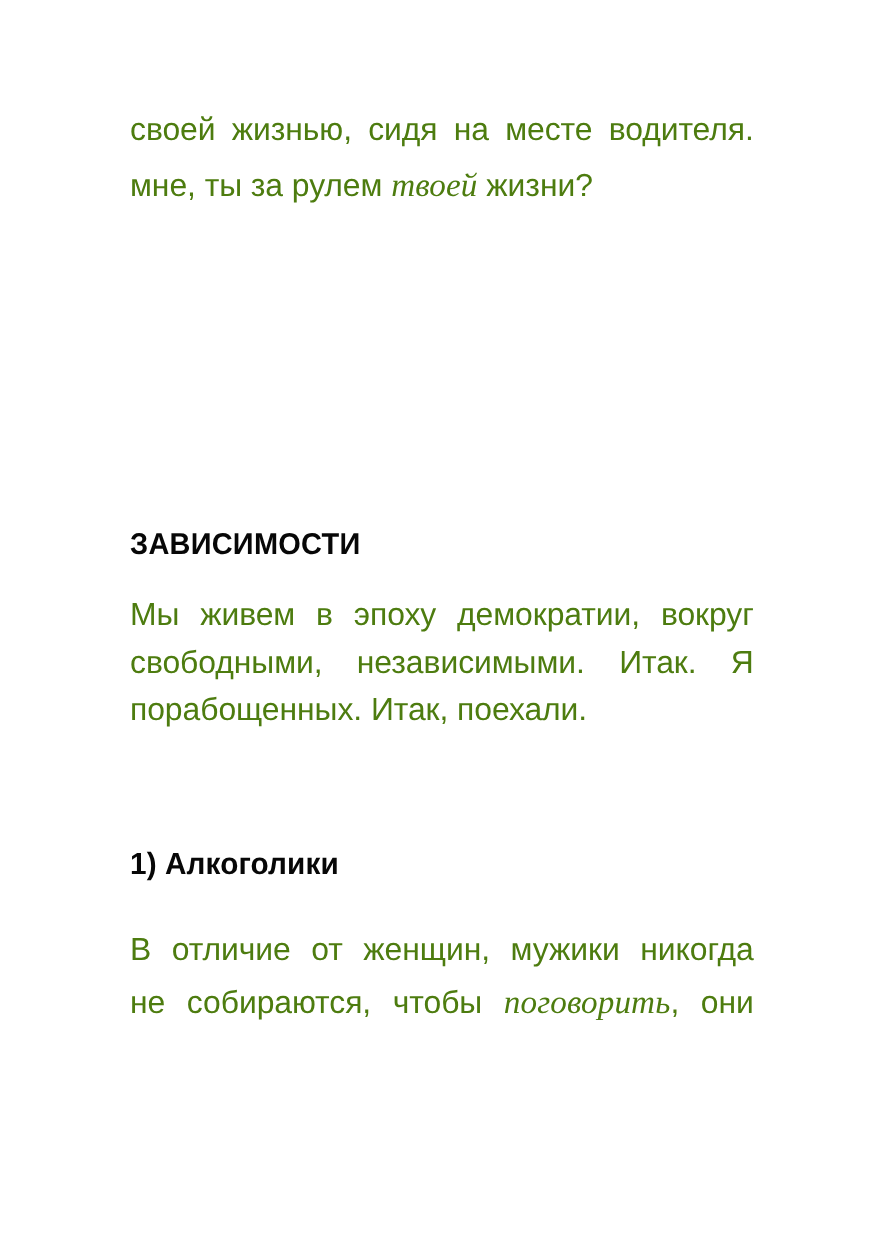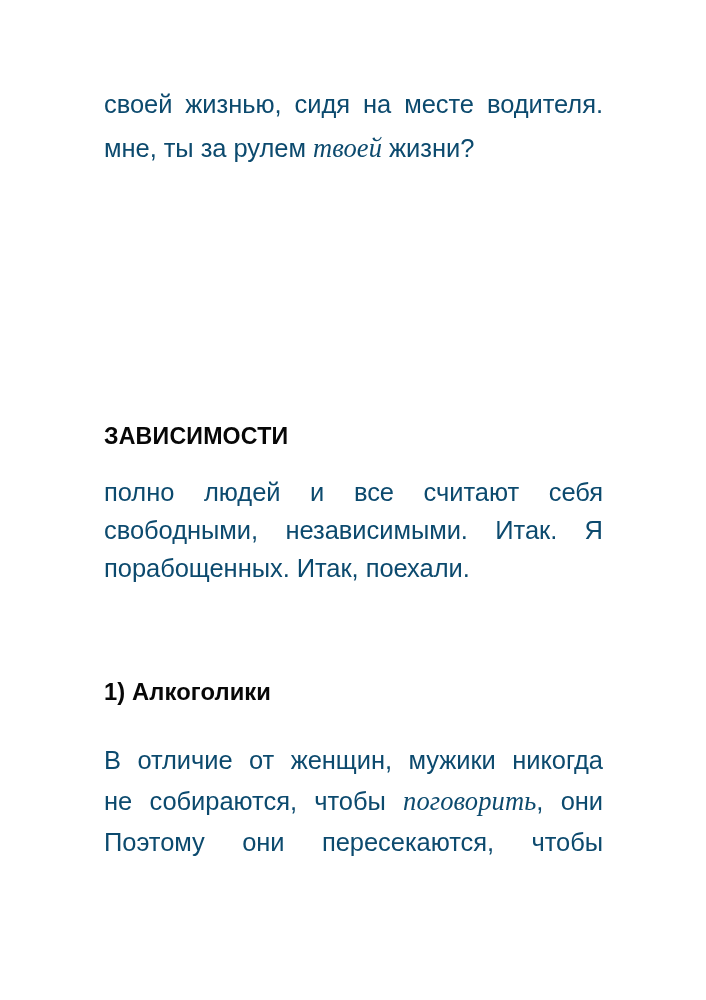--- a/index.html
+++ b/index.html
@@ -31,21 +31,21 @@
     position: absolute;
     left: 104px;
     top: 0;
     width: 499px;
   }
 
   .para {
     margin: 0;
     text-align: justify;
     text-justify: inter-word;
-    color: #0c4a6e;
+    color: #4d7c0f;
     font-weight: 400;
     hyphens: none;
   }
 
   
   .para-intro {
     position: absolute;
     left: 0;
     top: 82px;
     width: 499px;
@@ -135,27 +135,26 @@
   <div class="column">
 
     <div class="para para-intro">
       <span class="ln">своей жизнью, сидя на месте водителя.</span>
       <span class="ln flush"><span>мне, ты за рулем </span><em class="em-serif">твоей</em><span> жизни?</span></span>
     </div>
 
     <h2 class="heading-section">ЗАВИСИМОСТИ</h2>
 
     <div class="para para-body-1">
-      <span class="ln">полно людей и все считают себя</span>
+      <span class="ln">Мы живем в эпоху демократии, вокруг</span>
       <span class="ln">свободными, независимыми. Итак. Я</span>
       <span class="ln flush">порабощенных. Итак, поехали.</span>
     </div>
 
     <h3 class="heading-item">1) Алкоголики</h3>
 
     <div class="para para-body-2">
       <span class="ln">В отличие от женщин, мужики никогда</span>
       <span class="ln"><span>не собираются, чтобы </span><em class="em-serif">поговорить</em><span>, они</span></span>
-      <span class="ln">Поэтому они пересекаются, чтобы</span>
     </div>
 
   </div>
 </div>
 
 </body></html>

